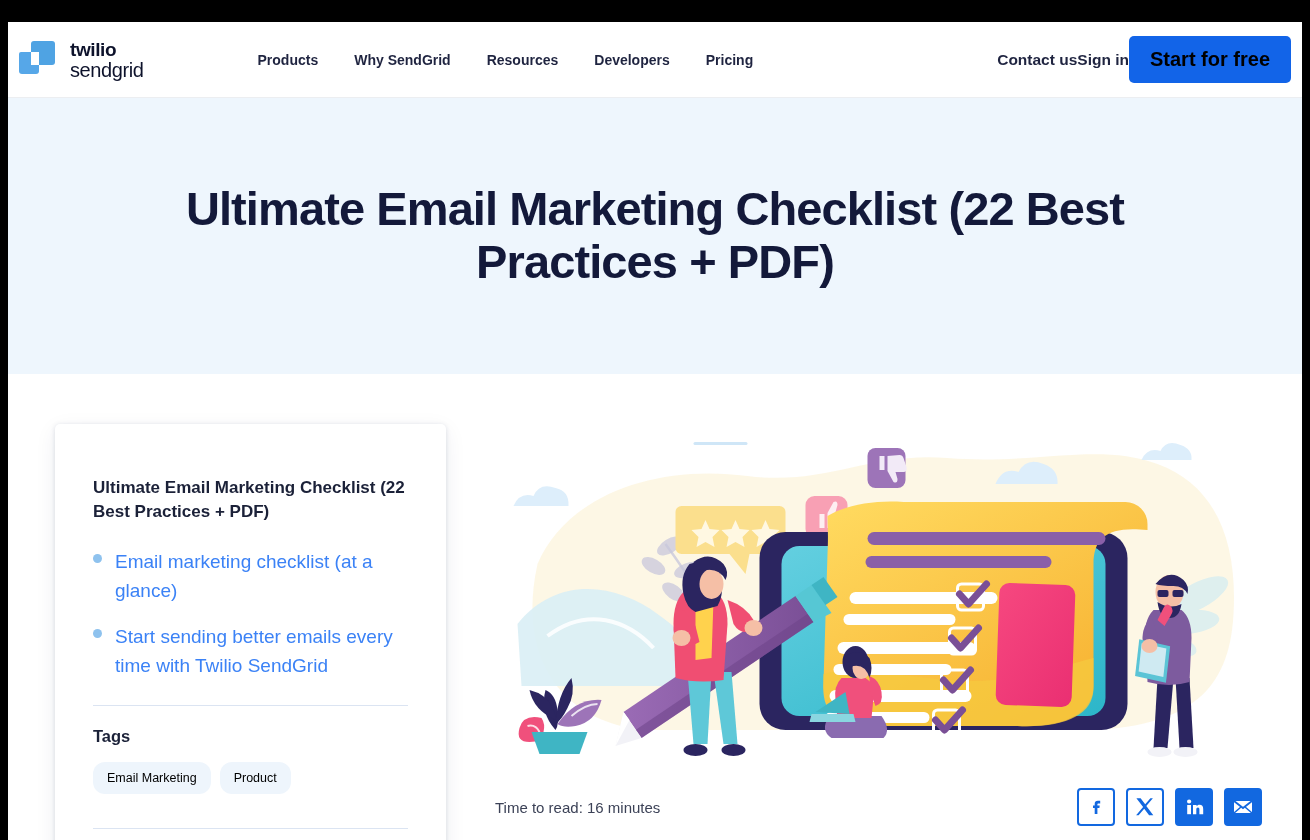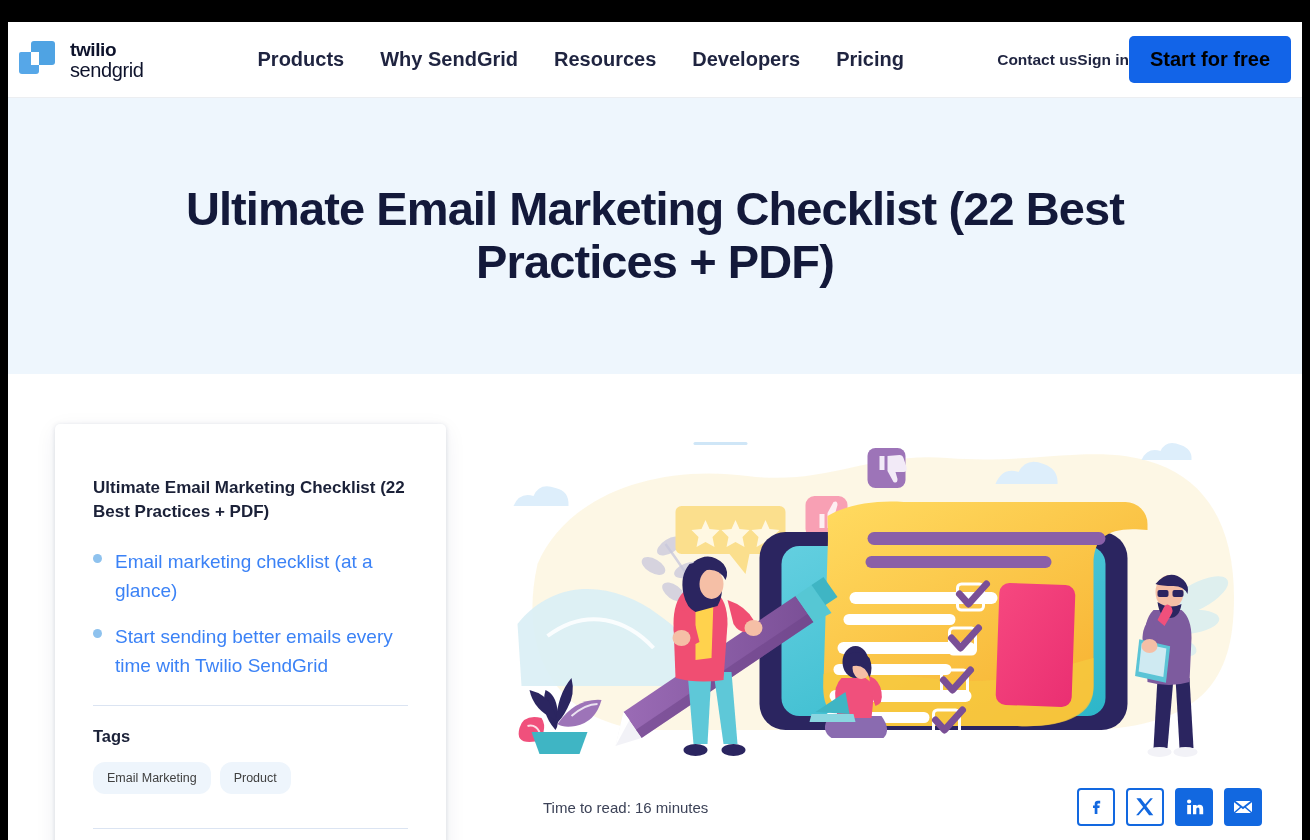--- a/index.html
+++ b/index.html
@@ -90,21 +90,21 @@
     margin-top: 1px;
   }
 
   .main-nav {
     display: flex;
     align-items: center;
     gap: 36px;
     margin-left: 114px;
   }
   .nav-link {
-    font-size: 20px;
+    font-size: 14px;
     font-weight: 700;
     color: #1f2440;
     text-decoration: none;
     white-space: nowrap;
     cursor: pointer;
   }
 
   .header-right {
     margin-left: auto;
     margin-right: 11px;
@@ -202,21 +202,21 @@
   }
   .tags-heading {
     font-size: 16.5px;
     font-weight: 700;
     color: #1b2138;
     margin-bottom: 16px;
   }
   .tag-row { display: flex; gap: 9px; flex-wrap: wrap; }
   .tag-pill {
     background: #eef5fc;
-    color: #404040;
+    color: #000000;
     font-size: 12.5px;
     border-radius: 12px;
     padding: 9px 14px;
     cursor: pointer;
     white-space: nowrap;
   }
 
   
   .article-col {
     flex: 1;
@@ -231,21 +231,20 @@
   }
   .meta-row {
     display: flex;
     align-items: center;
     margin-top: 12px;
     padding-left: 2px;
   }
   .read-time {
     font-size: 15px;
     color: #3c4257;
-    margin-left: 48px;
   }
   .share-row {
     margin-left: auto;
     display: flex;
     gap: 11px;
   }
   .share-btn {
     width: 38px; height: 38px;
     border-radius: 4px;
     display: flex;

